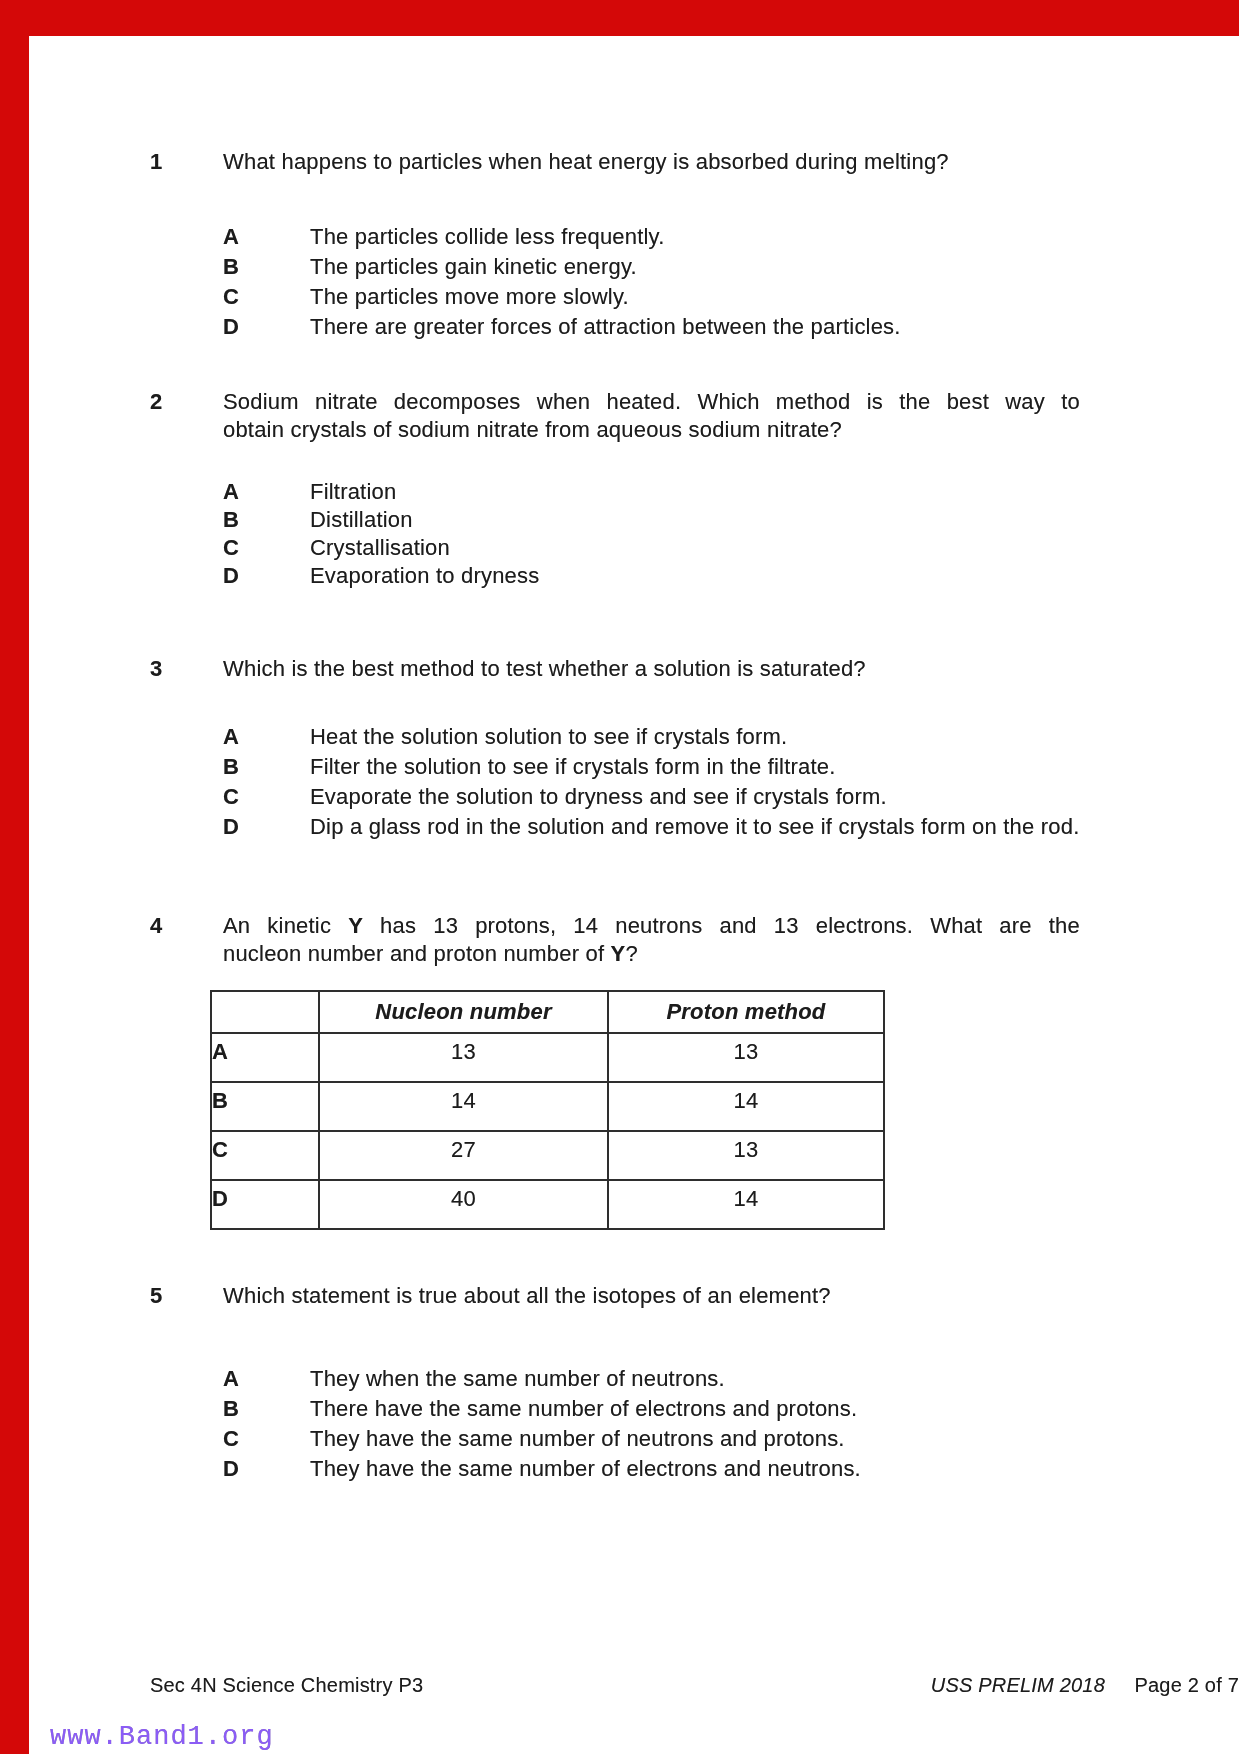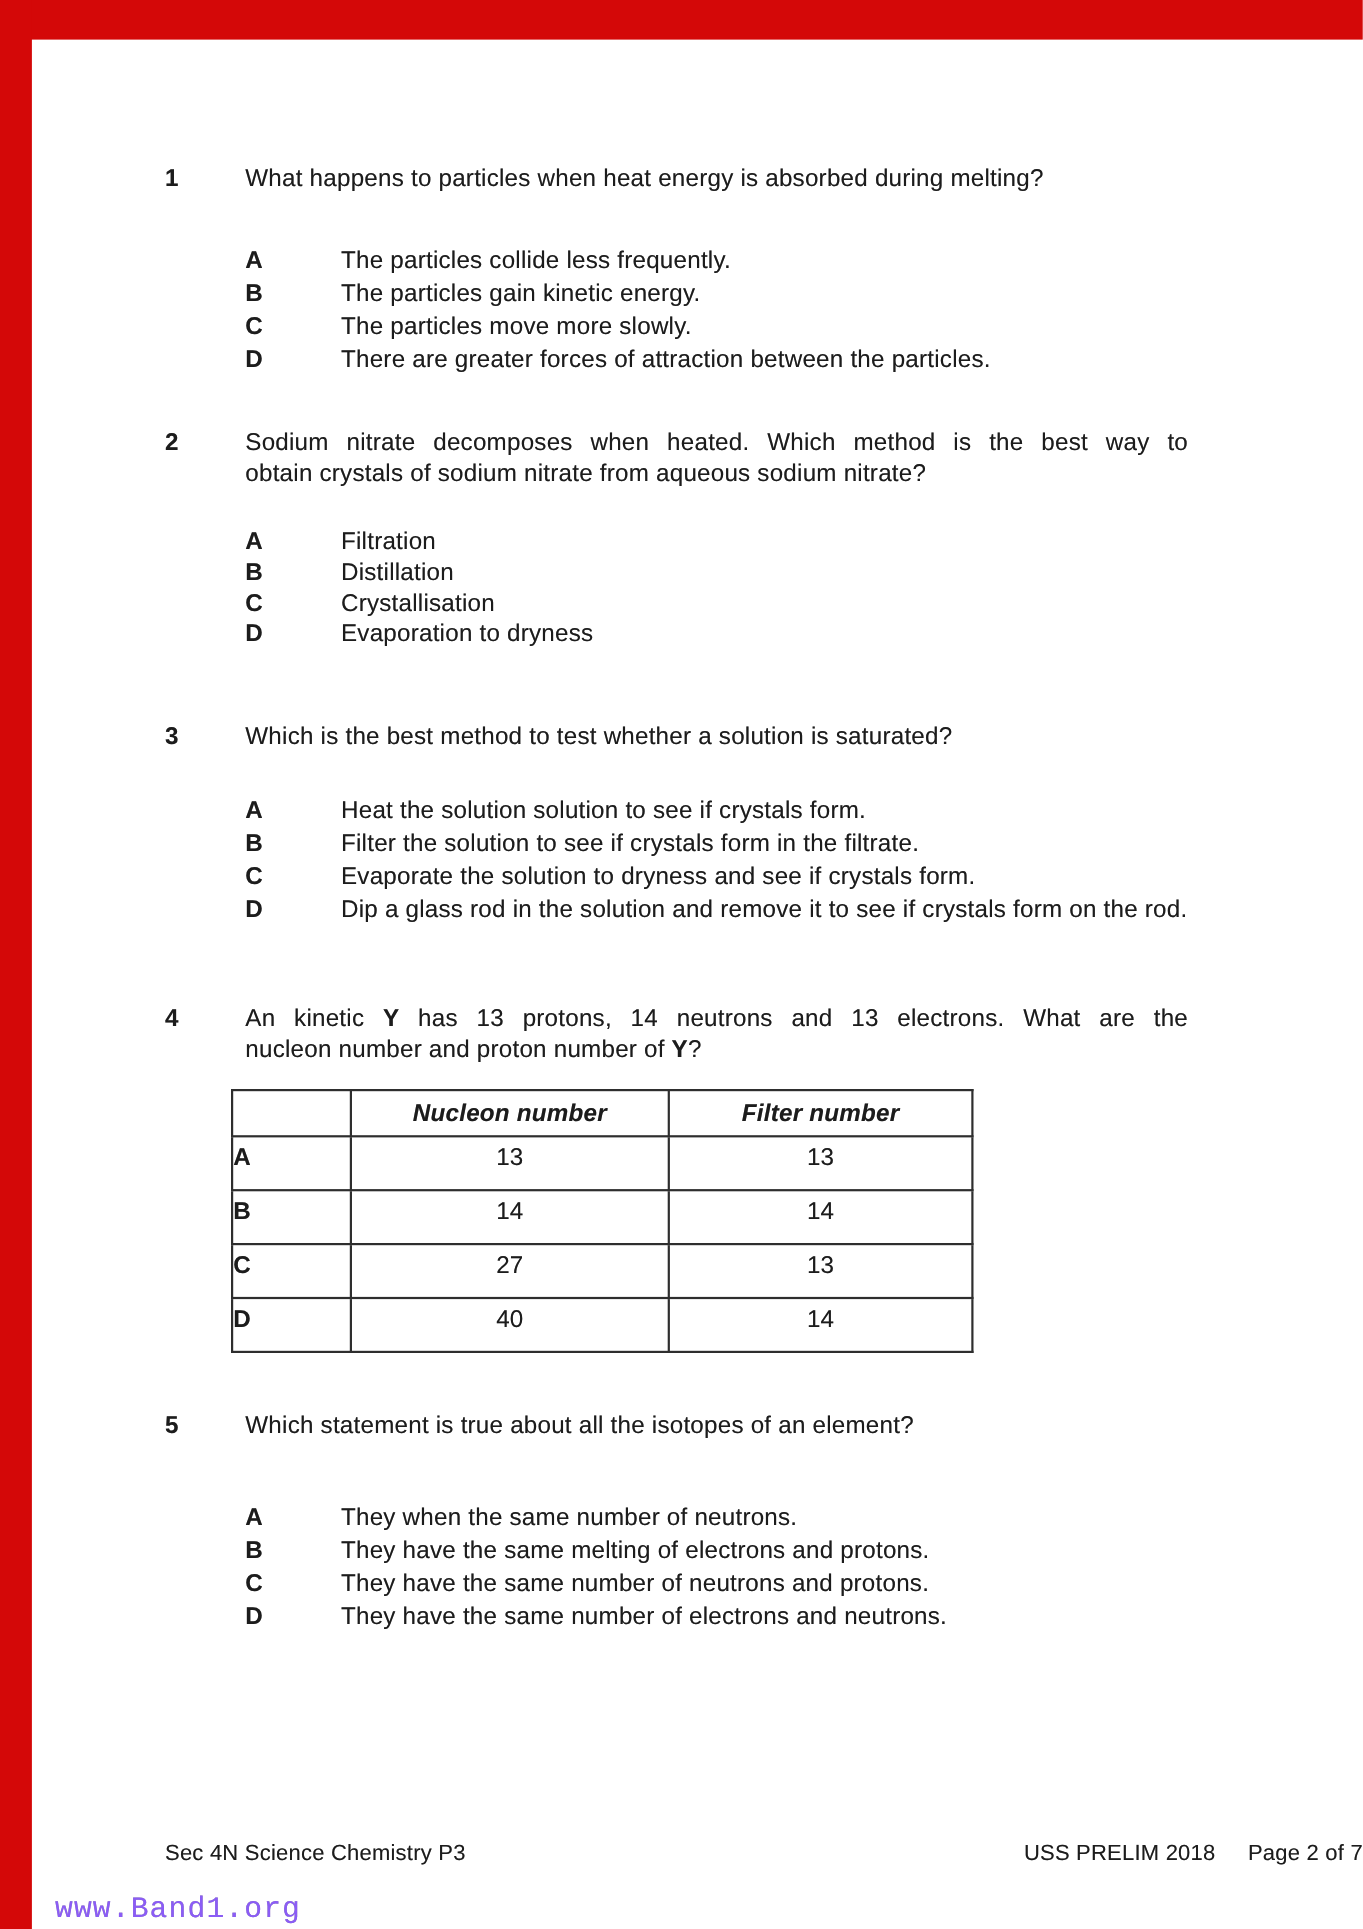--- a/index.html
+++ b/index.html
@@ -47,21 +47,21 @@
   .col-letter{width:106px;}
   .col-nucleon{width:287px;}
   .col-proton{width:274px;}
   td.tlet{font-weight:bold;padding-left:9px;}
   td.tval{text-align:center;}
 
   
   .footer-text{top:1652px;font-size:20px;line-height:22px;margin-top:22px;}
   .f-left{left:150px;}
   .f-center{left:0;right:0;text-align:right;}
-  .f-right{right:134px;}
+  .f-right{right:134px;font-style:italic;}
   .watermark{
     left:50px;top:1722px;
     font-family:"Liberation Mono", monospace;
     font-size:27px;letter-spacing:1px;color:#8b5cf6;
   }
   
   .page, .page *{text-shadow:0 0 0.5px rgba(30,30,30,0.45);}
 </style>
 </head>
 <body>
@@ -149,21 +149,21 @@
       <div class="jline"><span>An kinetic </span><span class="b">Y</span><span> has 13 protons, 14 neutrons and 13 electrons. What are the</span></div>
       <div><span>nucleon number and proton number of </span><span class="b">Y</span><span>?</span></div>
     </div>
   </div>
 
   <table class="qtable abs" style="left:210px;top:990px">
     <tbody>
         <tr>
       <th class="col-letter"></th>
       <th class="col-nucleon">Nucleon number</th>
-      <th class="col-proton">Filter number</th>
+      <th class="col-proton">Proton method</th>
     </tr>
     <tr>
       <td class="tlet">A</td>
       <td class="tval">13</td>
       <td class="tval">13</td>
     </tr>
     <tr>
       <td class="tlet">B</td>
       <td class="tval">14</td>
       <td class="tval">14</td>
@@ -185,21 +185,21 @@
     <div class="qnum">5</div>
     <div class="qbody">Which statement is true about all the isotopes of an element?</div>
   </div>
   <div class="abs opts" style="top:1364px">
     <div class="opt">
       <span class="olet">A</span>
       <span class="otxt">They when the same number of neutrons.</span>
     </div>
     <div class="opt">
       <span class="olet">B</span>
-      <span class="otxt">They have the same melting of electrons and protons.</span>
+      <span class="otxt">There have the same number of electrons and protons.</span>
     </div>
     <div class="opt">
       <span class="olet">C</span>
       <span class="otxt">They have the same number of neutrons and protons.</span>
     </div>
     <div class="opt">
       <span class="olet">D</span>
       <span class="otxt">They have the same number of electrons and neutrons.</span>
     </div>
   </div>

